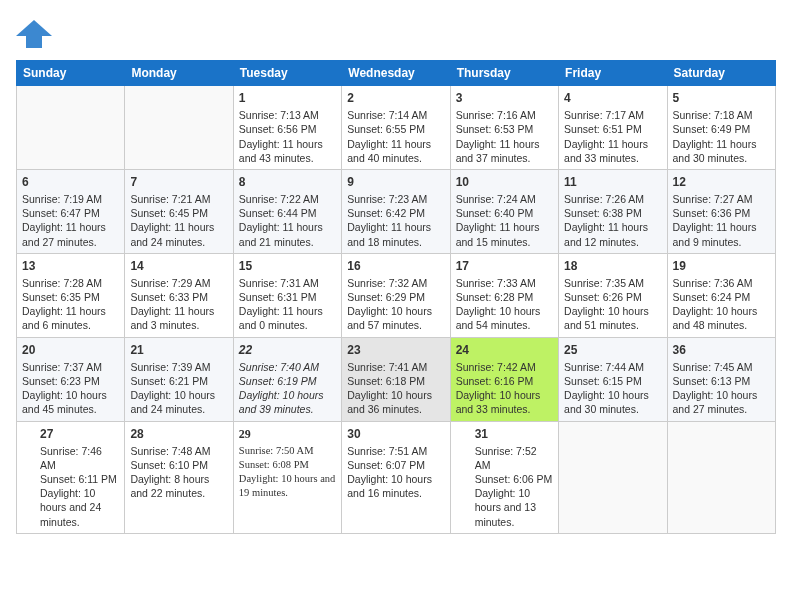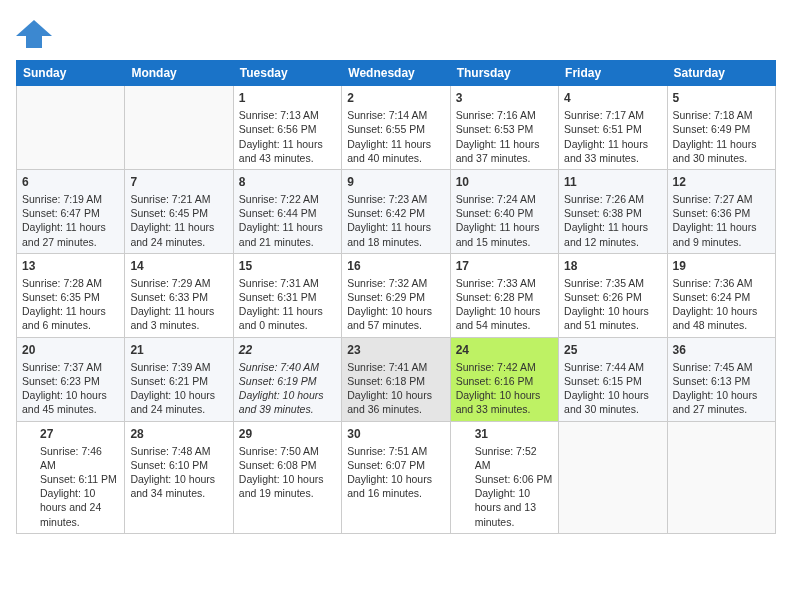--- a/index.html
+++ b/index.html
@@ -289,23 +289,23 @@
         <td style="background: rgb(255, 255, 255); padding-left: 23px;">
           <span class="day-num">27</span>
           <div>Sunrise: 7:46 AM</div>
           <div>Sunset: 6:11 PM</div>
           <div>Daylight: 10 hours and 24 minutes.</div>
         </td>
         <td style="background: rgb(255, 255, 255);">
           <span class="day-num">28</span>
           <div>Sunrise: 7:48 AM</div>
           <div>Sunset: 6:10 PM</div>
-          <div>Daylight: 10 hours and 34 minutes.</div>
-        </td>
-        <td style="background: rgb(255, 255, 255);">
+          <div>Daylight: 8 hours and 22 minutes.</div>
+        </td>
+        <td style="background: rgb(255, 255, 255); font-family: Liberation Serif, serif;">
           <span class="day-num">29</span>
           <div>Sunrise: 7:50 AM</div>
           <div>Sunset: 6:08 PM</div>
           <div>Daylight: 10 hours and 19 minutes.</div>
         </td>
         <td style="background: rgb(255, 255, 255);">
           <span class="day-num">30</span>
           <div>Sunrise: 7:51 AM</div>
           <div>Sunset: 6:07 PM</div>
           <div>Daylight: 10 hours and 16 minutes.</div>

